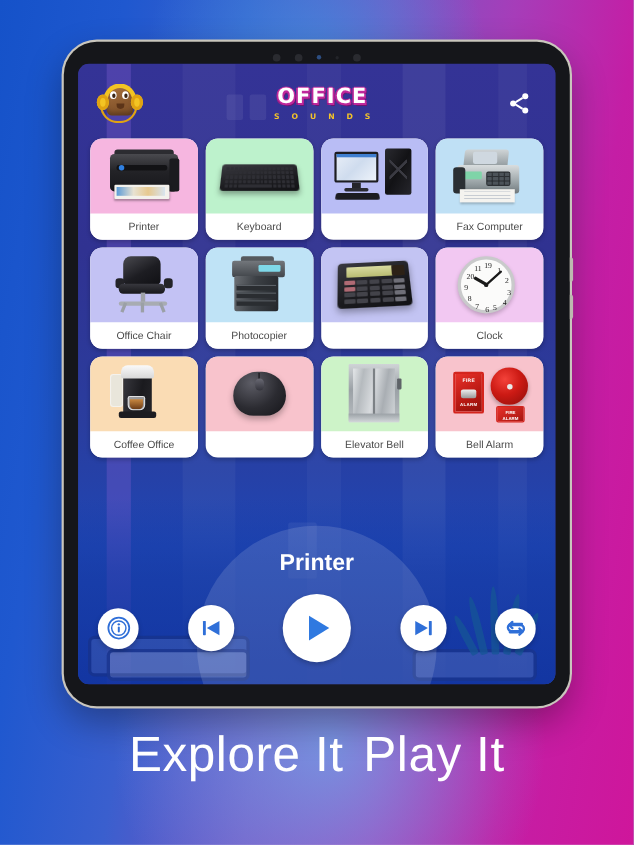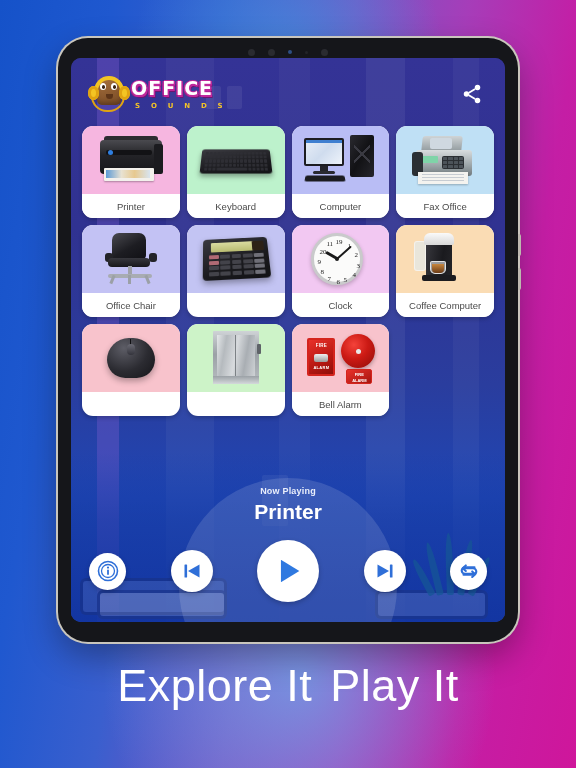--- a/index.html
+++ b/index.html
@@ -138,21 +138,21 @@
     border-radius: 50%; background: #f3c423;
     box-shadow: inset 0 0 0 3px #e0a312;
   }
   .m-cup.l { left: 1px; } .m-cup.r { left: 32px; }
   .m-cord {
     position: absolute; left: 4px; top: 22px;
     width: 34px; height: 16px;
     border: 2px solid #e0a312; border-top: none;
     border-radius: 0 0 18px 18px;
   }
-  .title-wrap { flex: 1 1 auto; }
+  .title-wrap { text-align: center; flex: 1 1 auto; }
   .title-main {
     font-family: "DejaVu Sans", sans-serif;
     font-size: 19px; font-weight: bold; letter-spacing: 1px;
     color: #ffffff;
     text-shadow:
       1.5px 0 0 #c0289c, -1.5px 0 0 #c0289c, 0 1.5px 0 #c0289c, 0 -1.5px 0 #c0289c,
       1.5px 1.5px 0 #c0289c, -1.5px 1.5px 0 #8e1f86, 2px 2.5px 0 #6d1370;
     line-height: 1;
   }
   .title-sub {
@@ -573,21 +573,20 @@
                 <div class="cp-scr">
                   <b></b>
                 </div>
               </div>
             <div class="cp-stand"></div>
               <div class="cp-base"></div>
             <div class="cp-tower"></div>
               <div class="cp-kb"></div>
           </div>
         </div>
-        <div class="tile-label">Computer</div>
       </div>
 
       <div class="tile">
         <div class="tile-img" style="background:#bfe0f5">
           <div class="art">
             <div class="fx-top"></div>
               <div class="fx-slot"></div>
             <div class="fx-body"></div>
               <div class="fx-scr"></div>
             <div class="fx-keys">
@@ -601,40 +600,54 @@
                 <i></i>
                 <i></i>
                 <i></i>
                 <i></i>
                 <i></i>
               </div>
             <div class="fx-hs"></div>
               <div class="fx-paper"></div>
           </div>
         </div>
-        <div class="tile-label">Fax Office</div>
+        <div class="tile-label">Fax Computer</div>
       </div>
 
       <div class="tile">
         <div class="tile-img" style="background:#c3c2f4">
           <div class="art">
             <div class="ch-back"></div>
               <div class="ch-arm l"></div>
               <div class="ch-arm r"></div>
             <div class="ch-seat"></div>
               <div class="ch-pole"></div>
             <div class="ch-base"></div>
             <div class="ch-leg a"></div>
               <div class="ch-leg b"></div>
               <div class="ch-leg c"></div>
           </div>
         </div>
         <div class="tile-label">Office Chair</div>
       </div>
 
+      <div class="tile">
+        <div class="tile-img" style="background:#bfe3f6">
+          <div class="art">
+            <div class="pc-feed"></div>
+              <div class="pc-top"></div>
+              <div class="pc-panel"></div>
+            <div class="pc-base"></div>
+            <div class="pc-drawer" style="top:28px"></div>
+            <div class="pc-drawer" style="top:35px"></div>
+            <div class="pc-drawer" style="top:42px"></div>
+          </div>
+        </div>
+        <div class="tile-label">Photocopier</div>
+      </div>
 
       <div class="tile">
         <div class="tile-img" style="background:#c3c4f3">
           <div class="art">
             <div class="ca-body">
               <div class="ca-disp"></div>
                 <div class="ca-solar"></div>
               <div class="ca-keys">
                 <i class="p"></i>
                   <i></i>
@@ -690,21 +703,21 @@
       <div class="tile">
         <div class="tile-img" style="background:#fadcb4">
           <div class="art">
             <div class="cm-tank"></div>
               <div class="cm-body"></div>
               <div class="cm-top"></div>
             <div class="cm-cup"></div>
               <div class="cm-base"></div>
           </div>
         </div>
-        <div class="tile-label">Coffee Computer</div>
+        <div class="tile-label">Coffee Office</div>
       </div>
 
       <div class="tile">
         <div class="tile-img" style="background:#f8c3cc">
           <div class="art">
             <div class="mo-body"></div>
               <div class="mo-split"></div>
               <div class="mo-wheel"></div>
           </div>
         </div>
@@ -713,20 +726,21 @@
       <div class="tile">
         <div class="tile-img" style="background:#cdf3c8">
           <div class="art">
             <div class="el-frame"></div>
               <div class="el-door"></div>
               <div class="el-gap"></div>
             <div class="el-floor"></div>
               <div class="el-panel"></div>
           </div>
         </div>
+        <div class="tile-label">Elevator Bell</div>
       </div>
 
       <div class="tile">
         <div class="tile-img" style="background:#f8c3cc">
           <div class="art">
             <div class="fa-box">
               <b>FIRE</b>
               <div class="fa-lever"></div>
               <i>ALARM</i>
             </div>
@@ -738,21 +752,20 @@
           </div>
         </div>
         <div class="tile-label">Bell Alarm</div>
       </div>
 
     </div>
 
     <div class="player-glow"></div>
 
     <div class="player">
-      <div class="np-label">Now Playing</div>
       <div class="np-title">Printer</div>
 
       <div class="ctrl-row">
 
         <div class="ctrl sm">
           <svg width="24" height="24" viewBox="0 0 24 24">
             <circle cx="12" cy="12" r="9.5" fill="none" stroke="#2f6fd8" stroke-width="1.6"></circle>
             <circle cx="12" cy="12" r="6.5" fill="none" stroke="#2f6fd8" stroke-width="1.3"></circle>
             <circle cx="12" cy="8.6" r="1.1" fill="#2f6fd8"></circle>
             <rect x="11.1" y="10.6" width="1.8" height="5.4" rx="0.9" fill="#2f6fd8"></rect>

